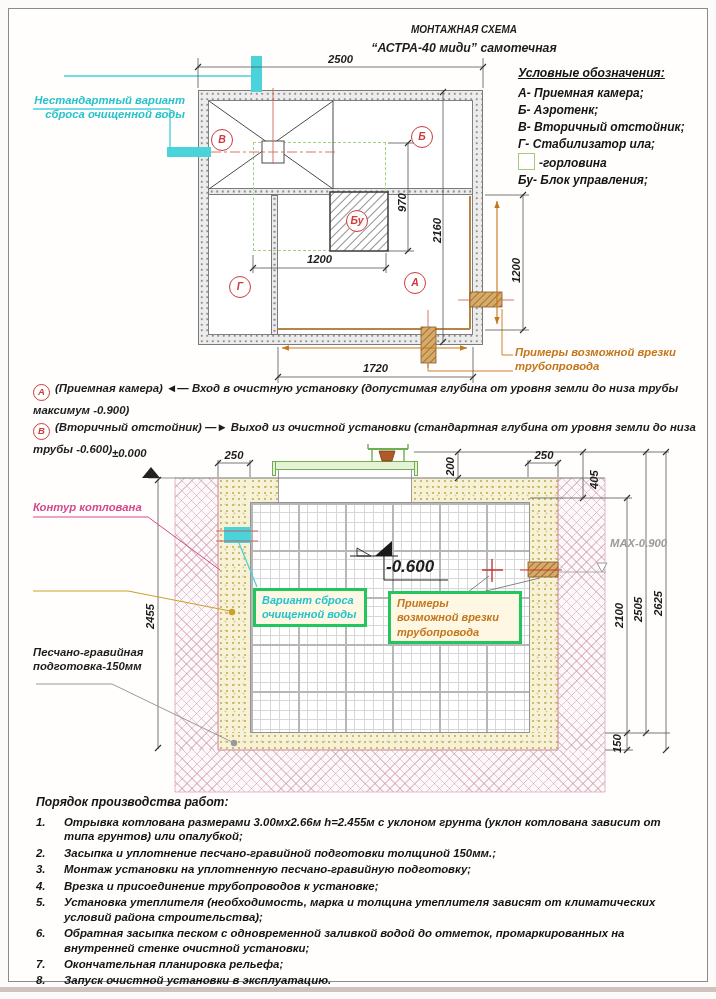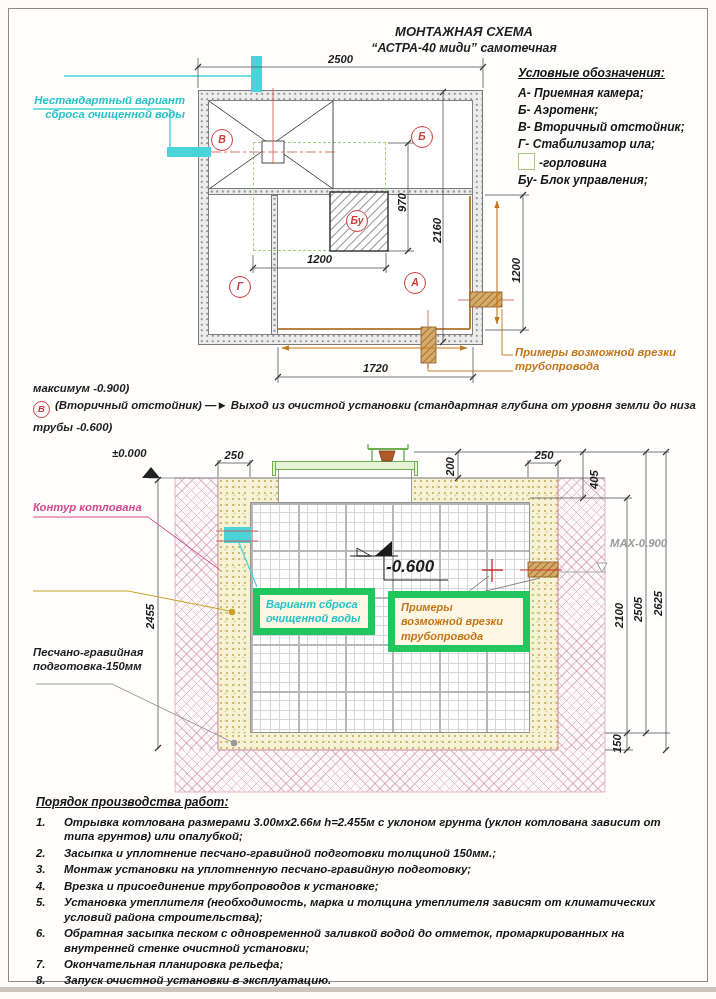--- a/index.html
+++ b/index.html
@@ -10,39 +10,39 @@
   .abs{position:absolute;}
   .lbl{position:absolute;font:700 11.3px/1.22 "Liberation Sans",sans-serif;font-style:italic;color:#1d1d1d;white-space:nowrap;}
   .wrap{white-space:normal;}
   .vlabel{transform:rotate(-90deg);transform-origin:0 0;}
   .center{text-align:center;}
   .cyan{color:#25c3ca;}
   .orange{color:#c4761b;}
   .pinktxt{color:#d4498c;}
   .gray{color:#9a9a9a;}
   .big{font-size:17px;}
-  .title{font-size:13px;}
+  .title{font-size:10px;}
   .marker{position:absolute;width:20px;height:20px;border:1.4px solid #cc3b3b;border-radius:50%;background:rgba(255,255,255,.88);color:#cc3b3b;font:700 10.5px/19px "Liberation Sans",sans-serif;font-style:italic;text-align:center;z-index:7;}
   .inline-marker{display:inline-block;width:15px;height:15px;border:1.2px solid #cc3b3b;border-radius:50%;color:#cc3b3b;font:700 9.5px/14px "Liberation Sans",sans-serif;font-style:italic;text-align:center;vertical-align:-3px;margin-right:5px;background:#fff;}
   .wall-stipple{position:absolute;background-color:#ececec;background-image:radial-gradient(circle,#8d8d8d 1.05px,transparent 1.4px);background-size:5.5px 5.5px;border:1px solid #7a7a7a;box-sizing:border-box;z-index:2;}
   .pink-hatch{position:absolute;background-color:#fdf9fa;background-image:repeating-linear-gradient(45deg,rgba(205,148,168,.5) 0 1px,transparent 1px 7px),repeating-linear-gradient(-45deg,rgba(205,148,168,.5) 0 1px,transparent 1px 7px);z-index:1;}
   .sand{position:absolute;background-color:#f7f1d6;background-image:radial-gradient(circle,#ccbb76 .8px,transparent 1.2px),radial-gradient(circle,#ddd096 .8px,transparent 1.2px);background-size:6px 6px,9px 9px;background-position:0 0,3px 4px;z-index:2;}
   .tank-white{position:absolute;background:#fff;border:1px solid #9c9c9c;box-sizing:border-box;z-index:3;}
   .grid-tank{position:absolute;background-color:#fff;border:1px solid #949494;box-sizing:border-box;z-index:3;background-image:
     repeating-linear-gradient(to right,#b7b7b7 0 2px,transparent 2px 47px),
     repeating-linear-gradient(to bottom,#b7b7b7 0 2px,transparent 2px 47px),
     repeating-linear-gradient(to right,#d7d7d7 0 1px,transparent 1px 9.4px),
     repeating-linear-gradient(to bottom,#d7d7d7 0 1px,transparent 1px 9.4px);}
   .lid{position:absolute;background:#e6f2d4;border:1.5px solid #6fae52;box-sizing:border-box;z-index:4;}
   .dashed-green{position:absolute;border:1.6px dashed #a5cf7d;box-sizing:border-box;z-index:3;}
-  .obox{position:absolute;border:7px solid #22c55e;background:#fdf7e4;padding:2px 6px;font:700 11px/1.3 "Liberation Sans",sans-serif;font-style:italic;z-index:7;}
+  .obox{position:absolute;border:3px solid #22c55e;background:#fdf7e4;padding:2px 6px;font:700 11px/1.3 "Liberation Sans",sans-serif;font-style:italic;z-index:7;}
   svg.overlay{position:absolute;left:0;top:0;z-index:5;pointer-events:none;}
   .zlab{z-index:6;}
   .note-row{font:700 11.4px/1.28 "Liberation Sans",sans-serif;font-style:italic;color:#1d1d1d;margin-bottom:2px;}
-  .proc-title{font:700 12.2px/1.2 "Liberation Sans",sans-serif;font-style:italic;text-decoration:underline;margin-bottom:5px;color:#141414;}
+  .proc-title{font:700 12.2px/1.2 "Liberation Sans",sans-serif;font-style:italic;margin-bottom:5px;color:#141414;}
   .proc-item{display:flex;font:700 11.4px/1.27 "Liberation Sans",sans-serif;font-style:italic;color:#141414;margin-bottom:2px;}
   .proc-item .num{width:28px;flex:0 0 28px;}
   .proc-item .txt{flex:1;}
   .legend-title{font:700 12.2px/1.2 "Liberation Sans",sans-serif;font-style:italic;text-decoration:underline;color:#141414;margin-bottom:4px;}
   .legend-item{font:700 12px/1.42 "Liberation Sans",sans-serif;font-style:italic;color:#141414;}
   .green-sq{display:inline-block;width:15px;height:15px;border:1.3px solid #a3c97e;vertical-align:-3px;margin-right:4px;background:#fff;}
 </style>
 </head>
 <body>
 
@@ -217,20 +217,25 @@
     <div class="legend-title">Условные обозначения:</div>
     <div class="legend-item"><span>А-</span> <span>Приемная камера;</span></div>
     <div class="legend-item"><span>Б-</span> <span>Аэротенк;</span></div>
     <div class="legend-item"><span>В-</span> <span>Вторичный отстойник;</span></div>
     <div class="legend-item"><span>Г-</span> <span>Стабилизатор ила;</span></div>
     <div class="legend-item"><span class="green-sq"></span><span>-горловина</span></div>
     <div class="legend-item"><span>Бу-</span> <span>Блок управления;</span></div>
   </div>
 
   <div class="abs zlab" style="left:33px;top:381px;width:665px;">
+    <div class="note-row">
+      <span class="inline-marker">А</span><span>(Приемная камера)</span>
+      <span>◄—</span>
+      <span>Вход в очистную установку (допустимая глубина от уровня земли до низа трубы</span>
+    </div>
     <div class="note-row">максимум -0.900)</div>
     <div class="note-row">
       <span class="inline-marker">В</span><span>(Вторичный отстойник)</span>
       <span>—►</span>
       <span>Выход из очистной установки (стандартная глубина от уровня земли до низа</span>
     </div>
     <div class="note-row">трубы -0.600)</div>
   </div>
 
   <div class="lbl zlab" style="left:112px;top:447px;">±0.000</div>

